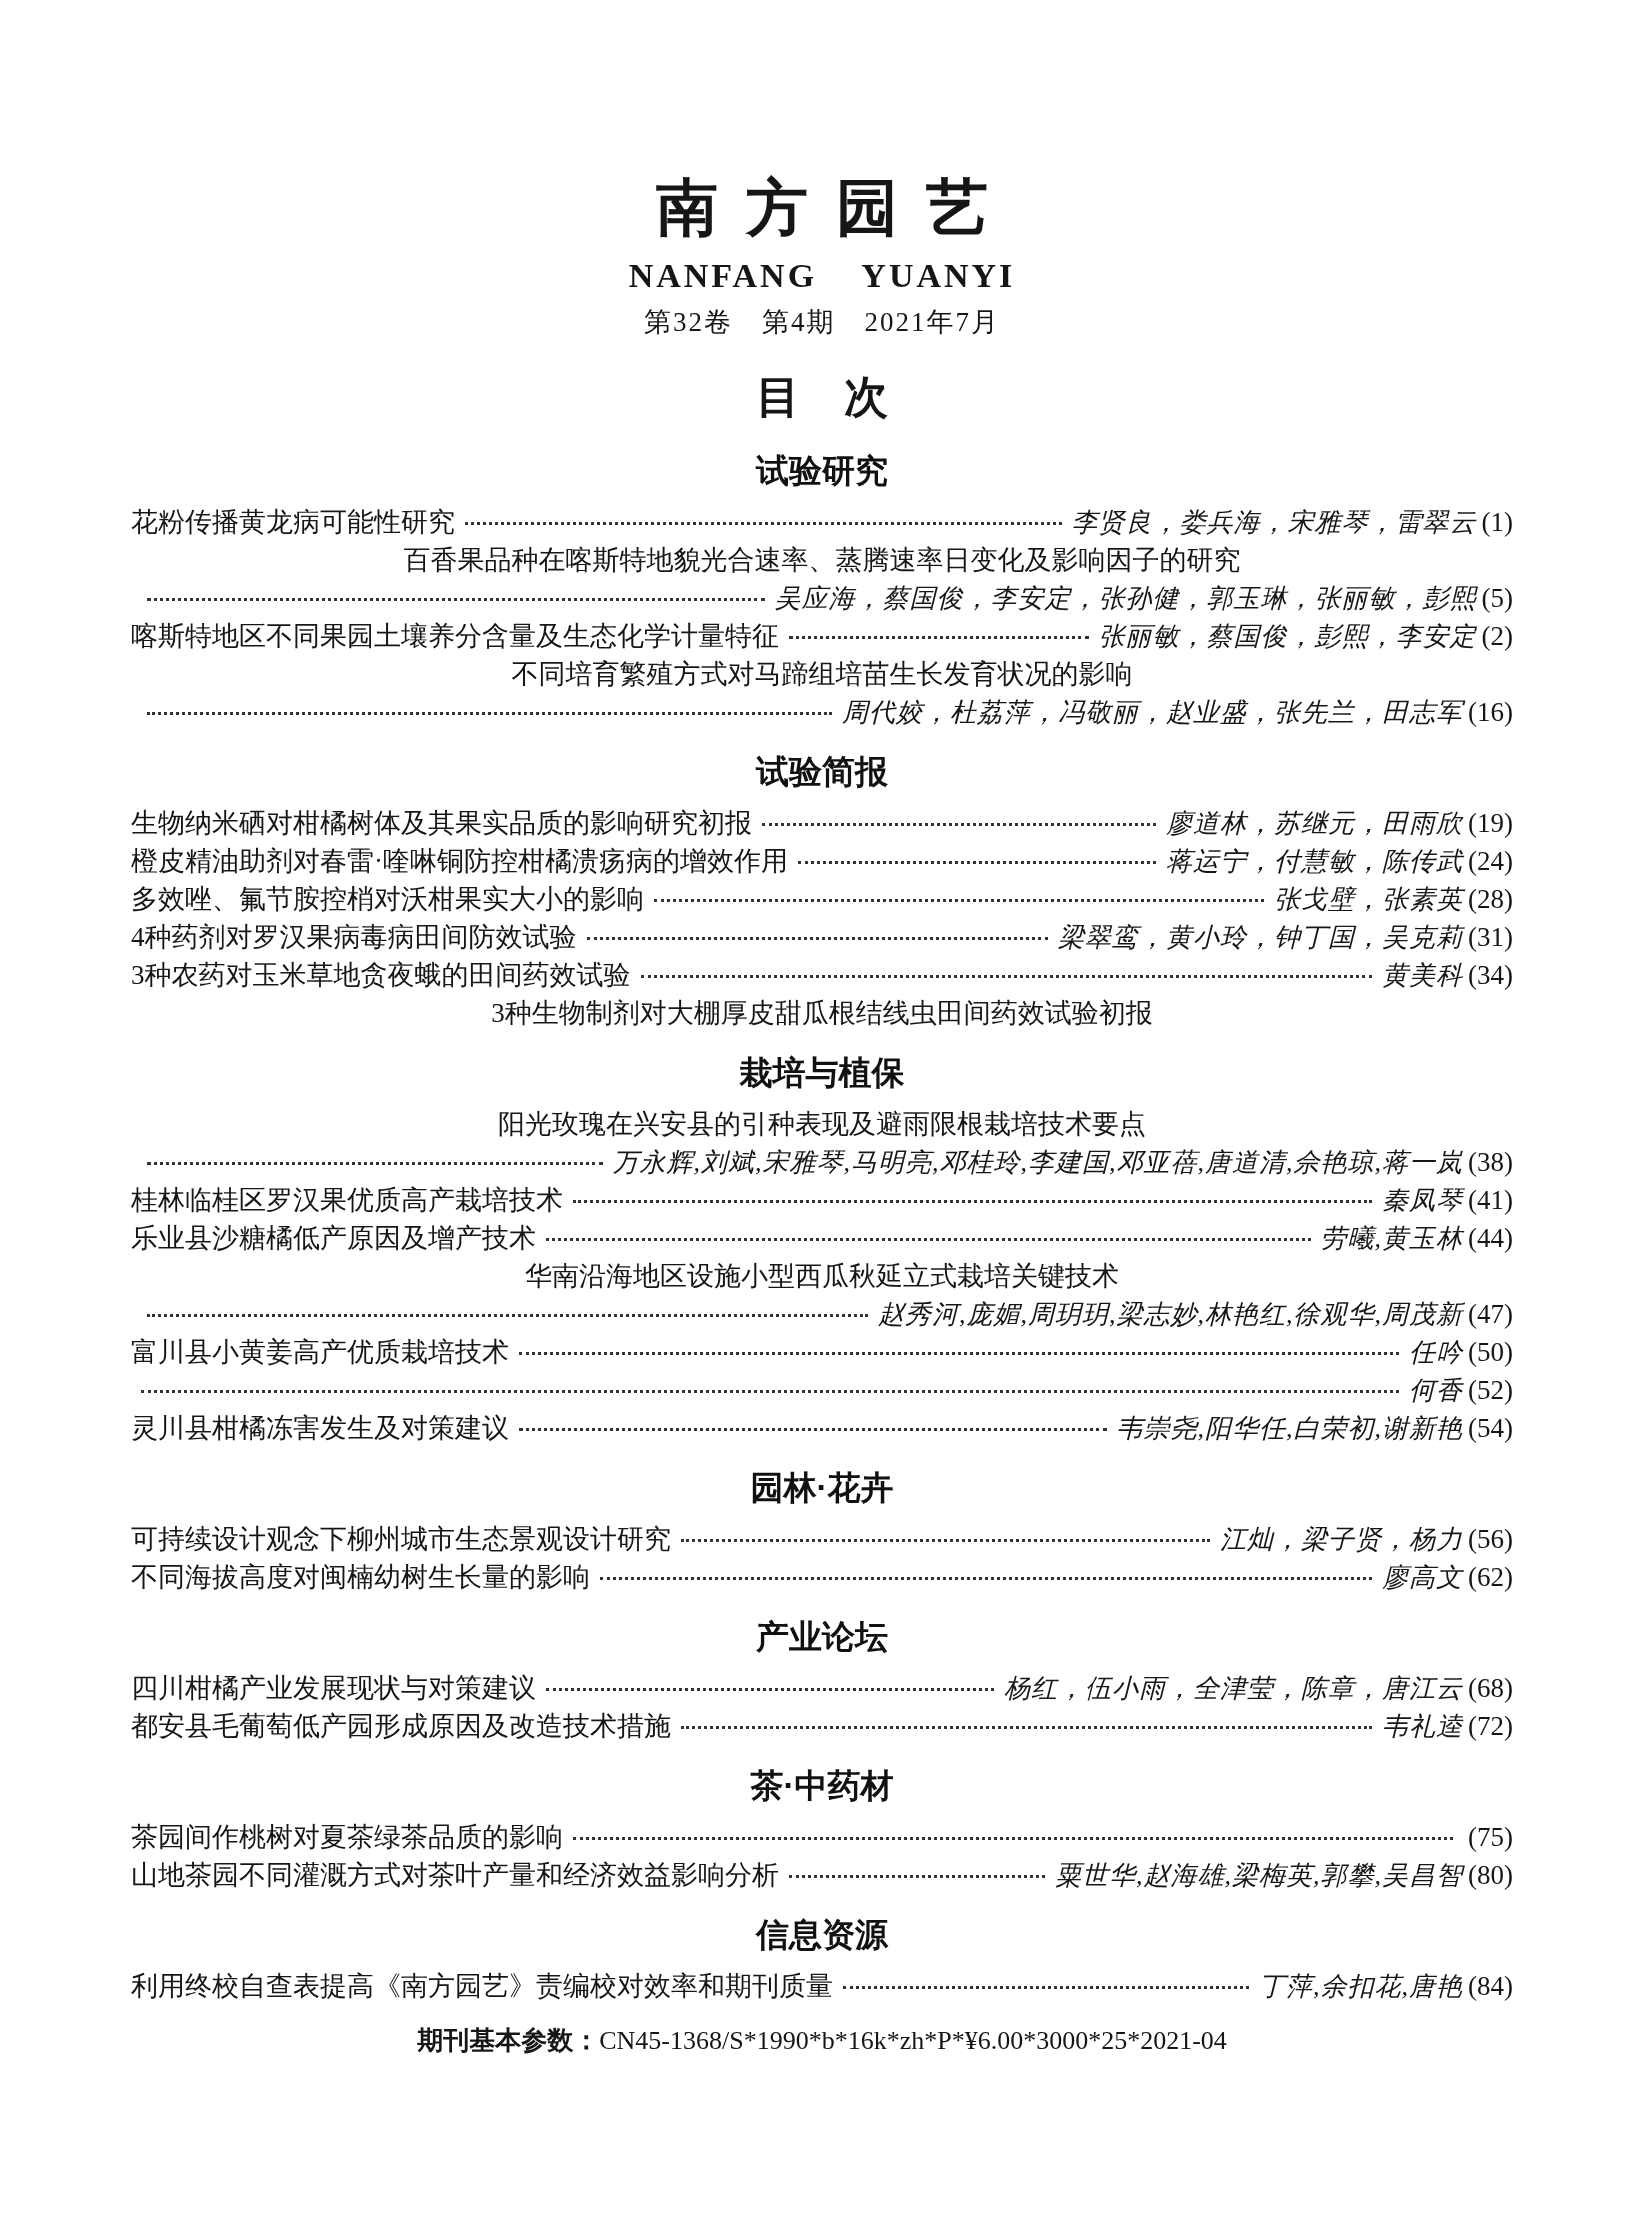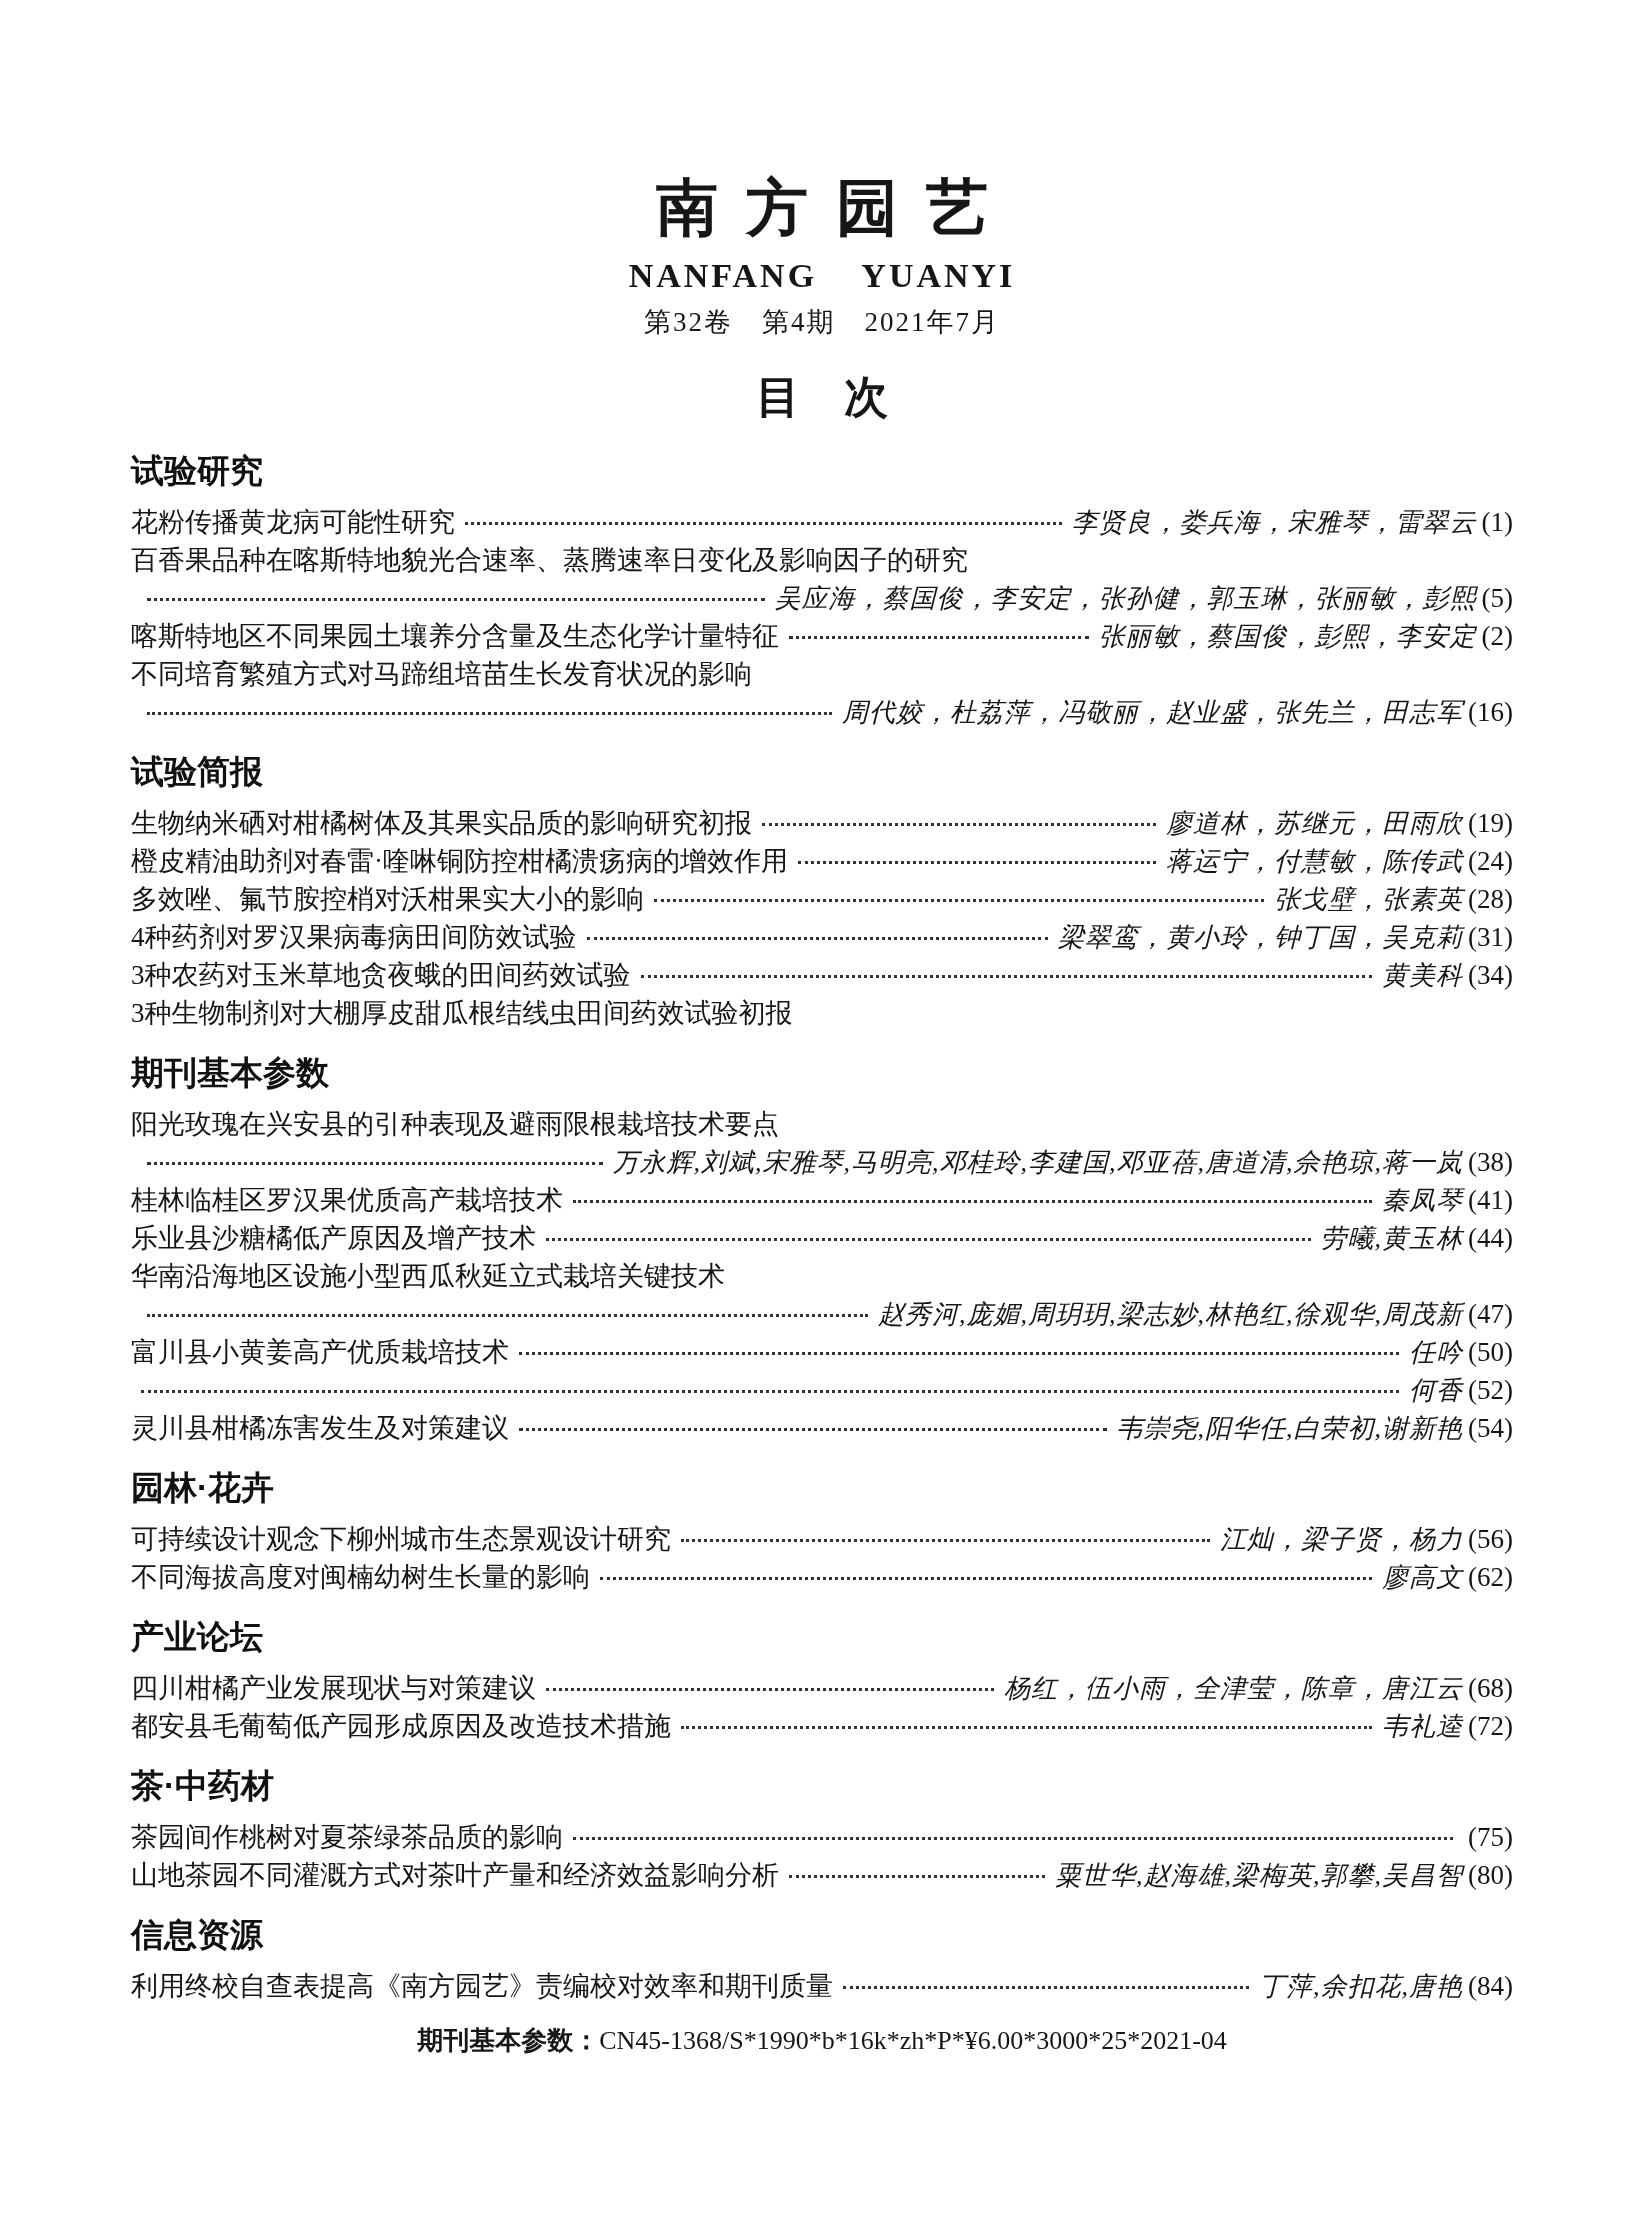--- a/index.html
+++ b/index.html
@@ -19,21 +19,21 @@
     font-size:34px;font-weight:700;line-height:1;
     letter-spacing:3px;word-spacing:34px;margin-top:20px;
   }
   .issue-line{
     font-size:27px;line-height:1;letter-spacing:2px;margin-top:16px;
   }
   .contents-label{
     font-size:44px;font-weight:700;line-height:1;margin-top:40px;
   }
   
-  .toc{margin-top:34px;}
+  .toc{margin-top:34px;text-align:center;}
   .sec-h{
     font-family:"Liberation Sans", sans-serif;
     font-size:33px;font-weight:700;line-height:1;
     margin:24px 0 16px 0;color:#111;
   }
   .toc-section:first-child .sec-h{margin-top:0;}
   .toc-line{
     display:flex;align-items:center;height:38px;
     font-size:27px;white-space:nowrap;
   }
@@ -128,21 +128,21 @@
         </div>
         <div class="toc-line">
           <span class="t-title">3种农药对玉米草地贪夜蛾的田间药效试验</span>
           <span class="leader"></span>
           <span class="authors">黄美科</span>
           <span class="pageno">(34)</span>
         </div>
         <div class="toc-title-line">3种生物制剂对大棚厚皮甜瓜根结线虫田间药效试验初报</div>
       </section>
       <section class="toc-section">
-        <h2 class="sec-h">期刊基本参数</h2>
+        <h2 class="sec-h">栽培与植保</h2>
         <div class="toc-title-line">阳光玫瑰在兴安县的引种表现及避雨限根栽培技术要点</div>
         <div class="toc-line cont">
           <span class="leader"></span>
           <span class="authors">万永辉,刘斌,宋雅琴,马明亮,邓桂玲,李建国,邓亚蓓,唐道清,佘艳琼,蒋一岚</span>
           <span class="pageno">(38)</span>
         </div>
         <div class="toc-line">
           <span class="t-title">桂林临桂区罗汉果优质高产栽培技术</span>
           <span class="leader"></span>
           <span class="authors">秦凤琴</span>

